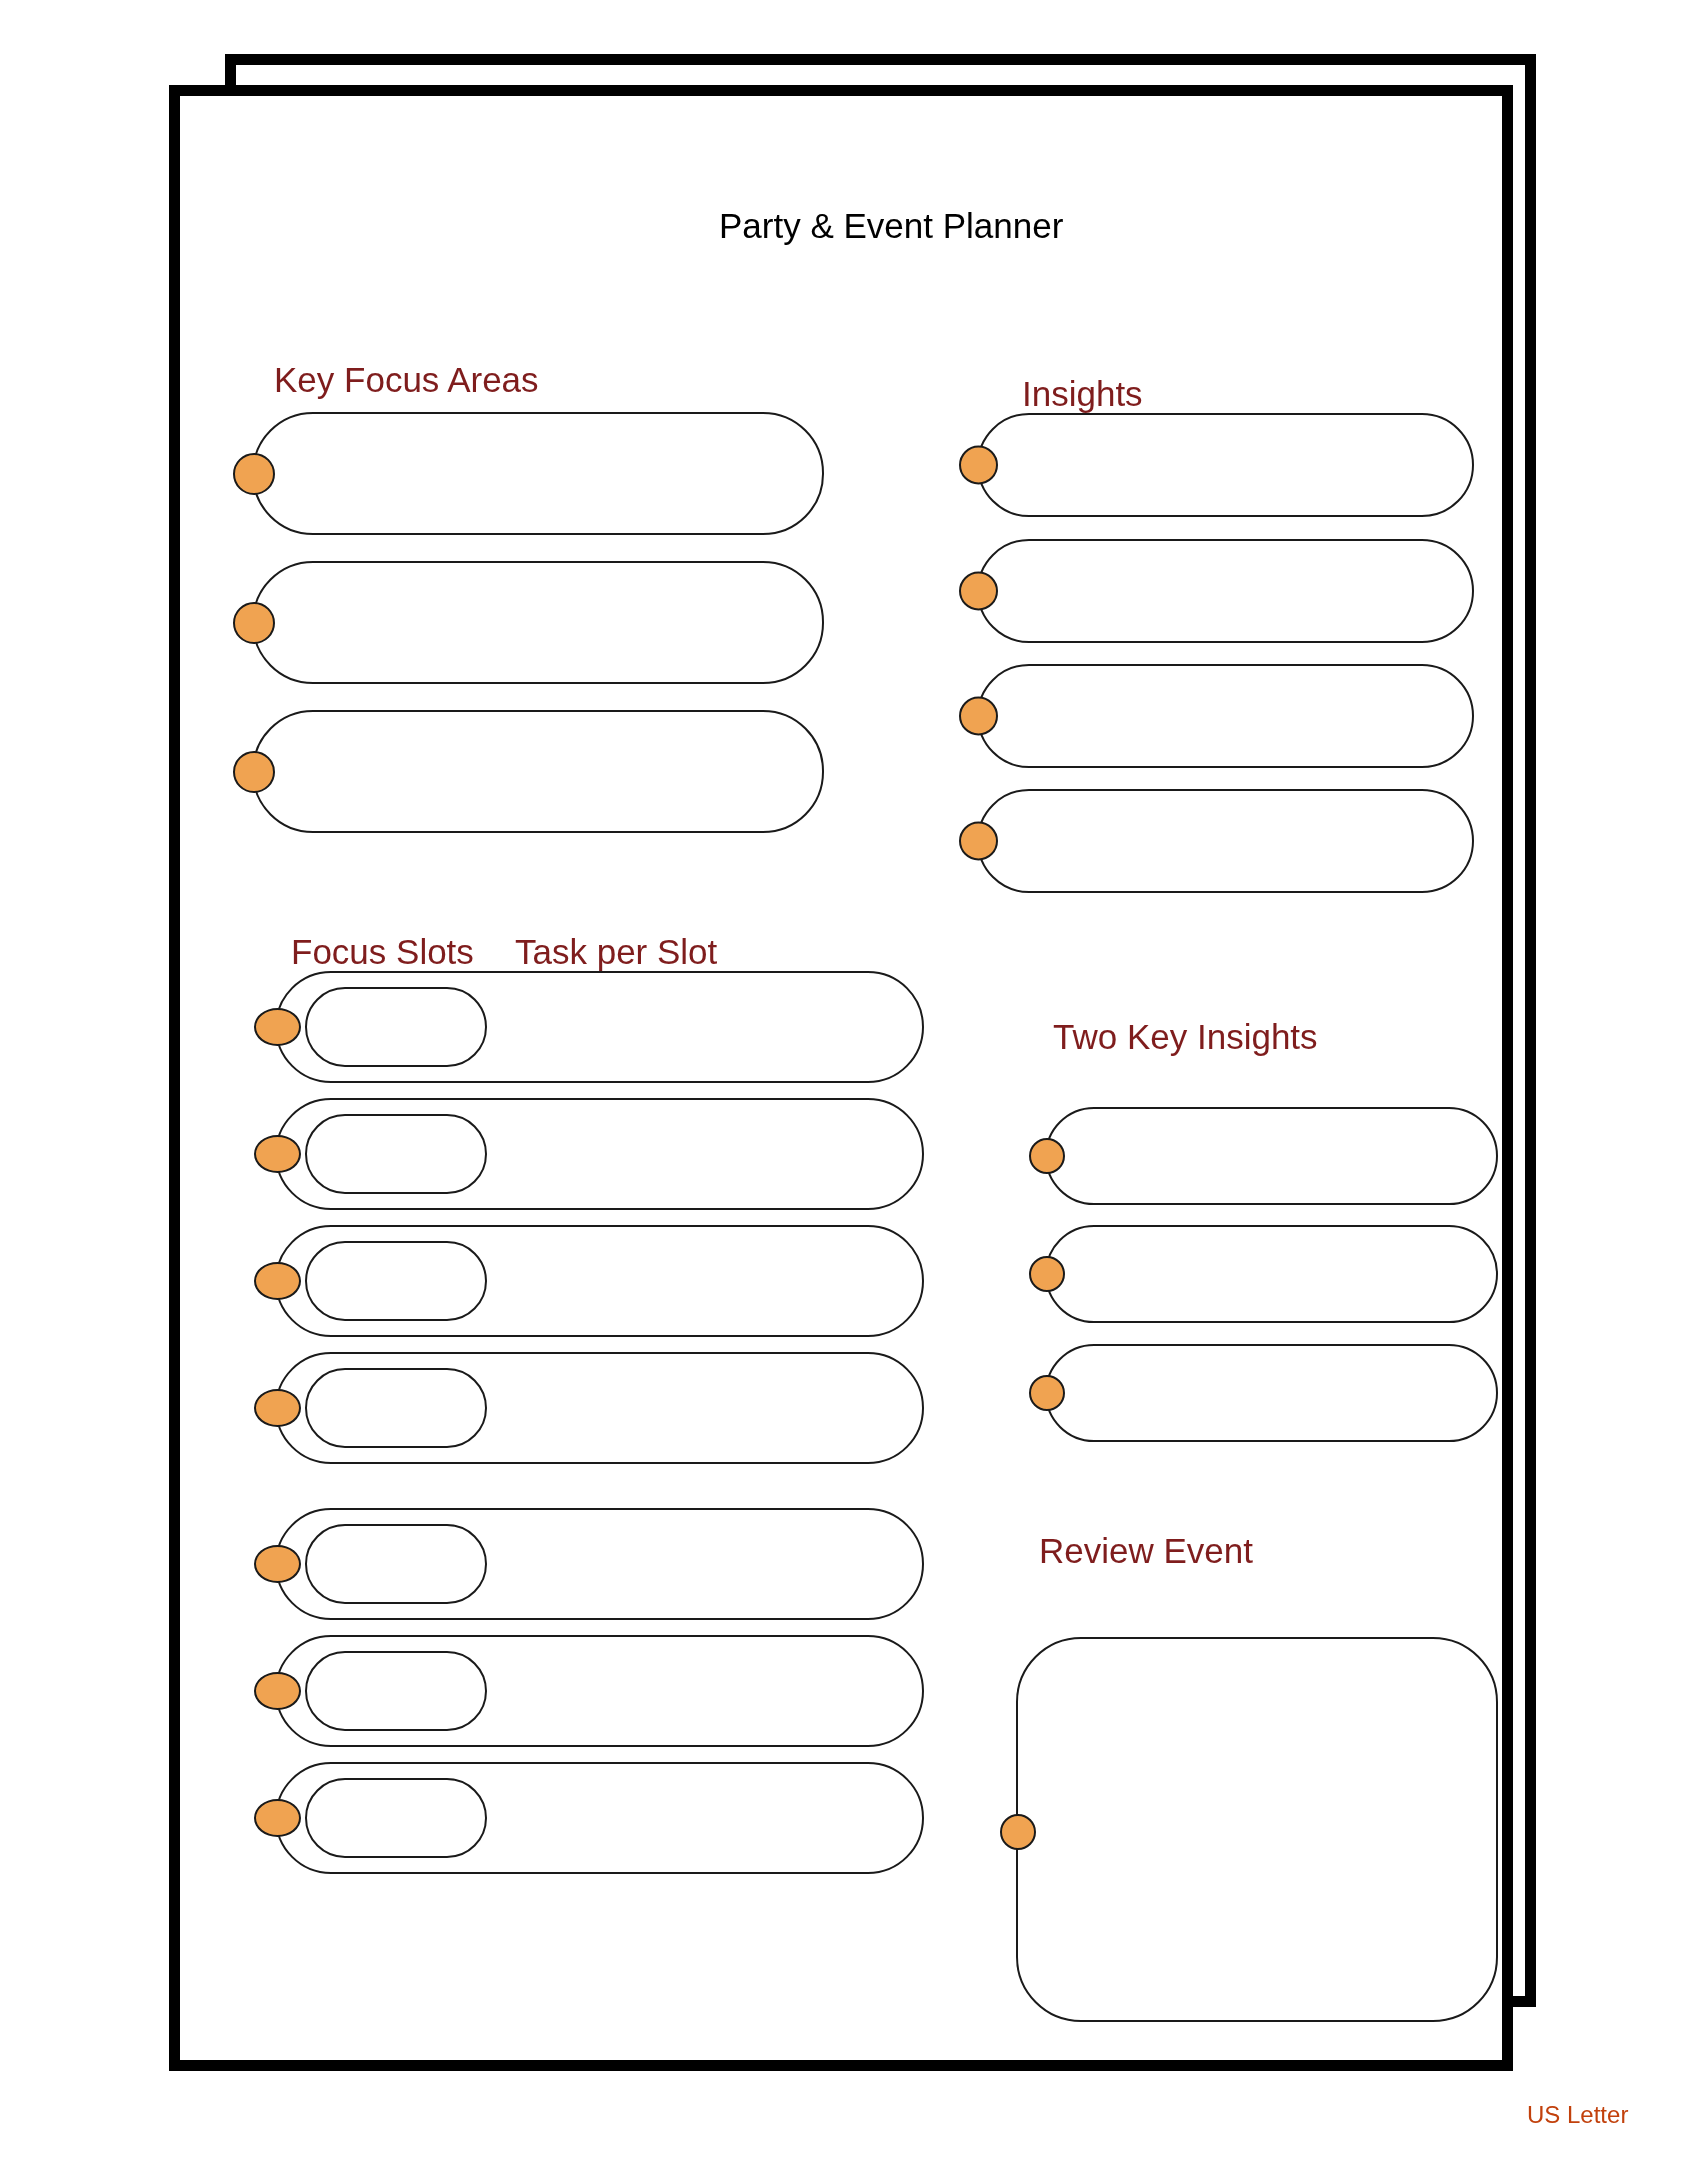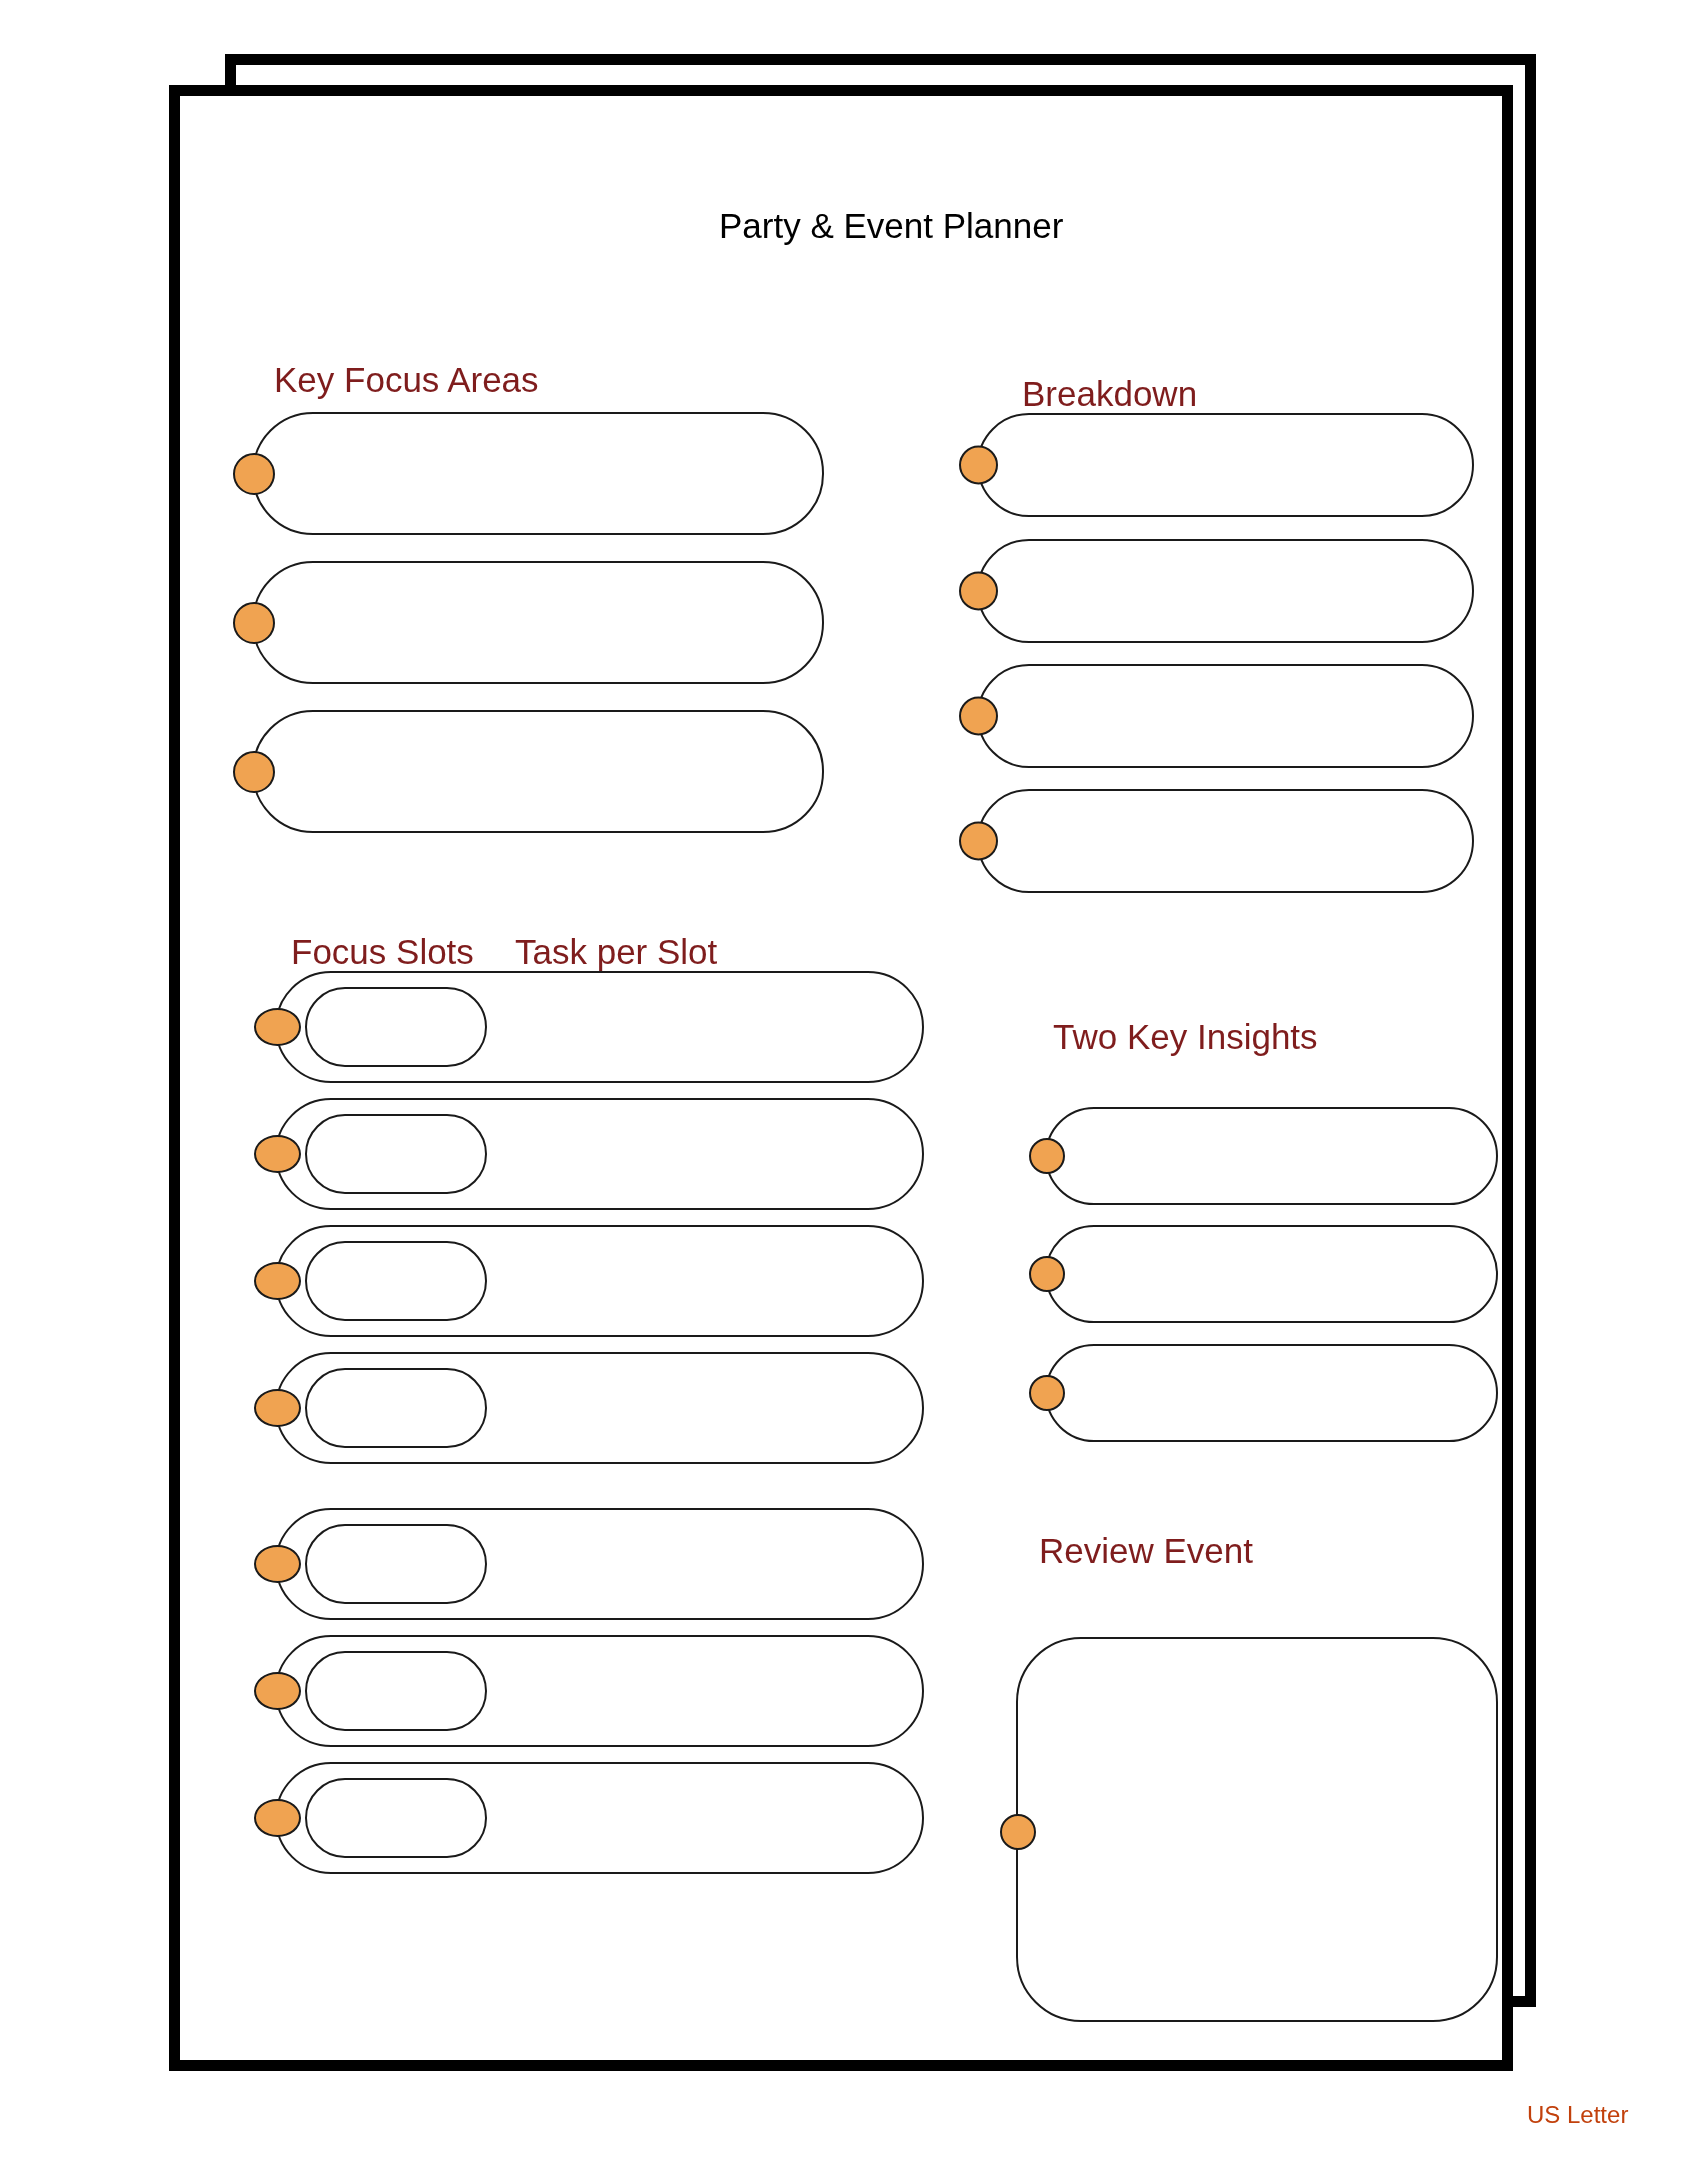--- a/index.html
+++ b/index.html
@@ -118,21 +118,21 @@
   <div class="pill kf-pill" style="top:412px;">
     <span class="dot"></span>
   </div>
   <div class="pill kf-pill" style="top:561px;">
     <span class="dot"></span>
   </div>
   <div class="pill kf-pill" style="top:710px;">
     <span class="dot"></span>
   </div>
 
-  <div class="heading" style="left:1022px; top:374px;">Breakdown</div>
+  <div class="heading" style="left:1022px; top:374px;">Insights</div>
 
   <div class="pill bd-pill" style="top:413px;">
     <span class="dot"></span>
   </div>
   <div class="pill bd-pill" style="top:539px;">
     <span class="dot"></span>
   </div>
   <div class="pill bd-pill" style="top:664px;">
     <span class="dot"></span>
   </div>

